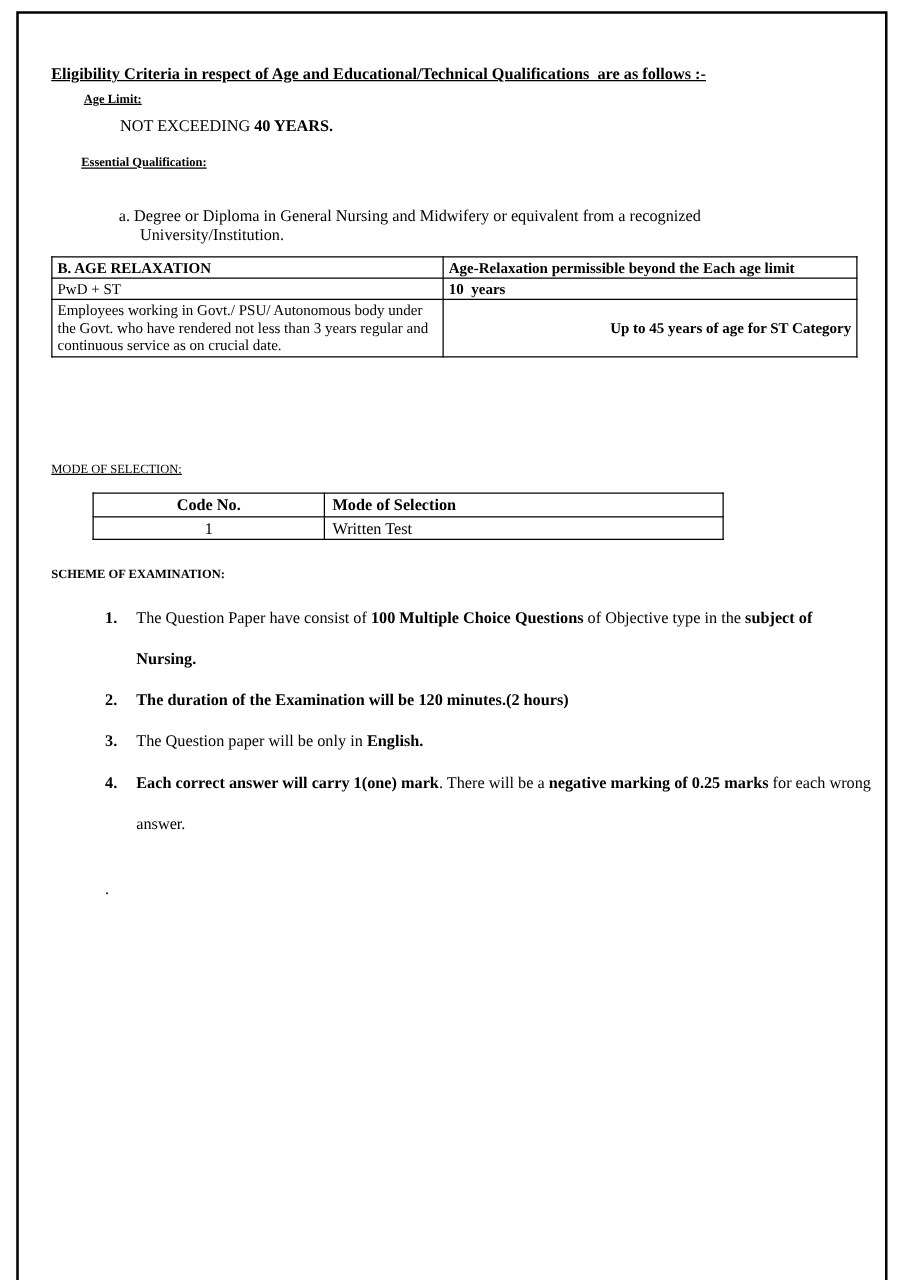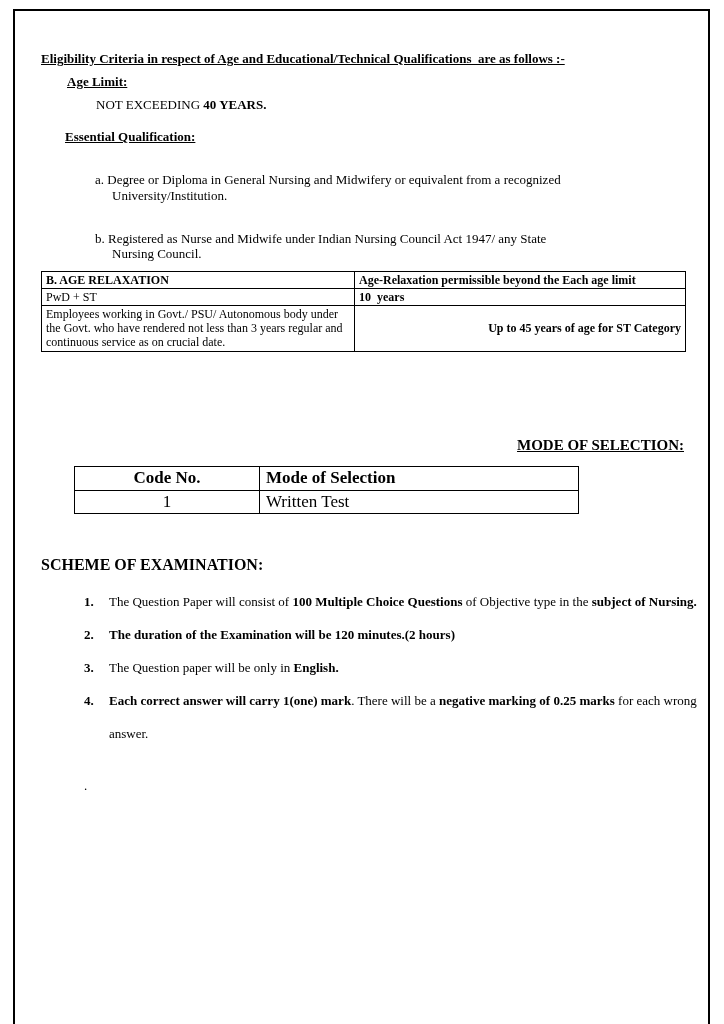--- a/index.html
+++ b/index.html
@@ -16,39 +16,39 @@
     border: 2px solid #000;
     background: #fff;
     overflow: hidden;
   }
   .content { padding: 40px 24px 0 26px; font-size: 13px; line-height: 1.22; }
   .b { font-weight: bold; }
 
   .title { font-size: 13px; font-weight: bold; text-decoration: underline; white-space: pre-wrap; }
   .code-heading { margin-top: 6px; font-weight: bold; text-decoration: underline; white-space: pre-wrap; }
 
-  .h-sub { margin: 7px 0 0 26px; font-size: 13px; font-weight: bold; text-decoration: underline; }
+  .h-sub { margin: 7px 0 0 26px; font-size: 10px; font-weight: bold; text-decoration: underline; }
   .age-value { margin: 7px 0 16px 55px; }
   .h-eq { margin-top: 9px; margin-left: 24px; }
   .qual-list { margin: 4px 0 0 54px; }
   .qual-item { max-width: 470px; padding-left: 17px; text-indent: -17px; line-height: 1.18; white-space: normal; margin-top: 28px; }
 
   table { border-collapse: collapse; }
   td { border: 1px solid #000; vertical-align: top; }
 
   .relax-table { margin-top: 9px; width: 645px; font-size: 12px; line-height: 1.18; table-layout: fixed; }
   .relax-table td { padding: 1px 4px; white-space: pre-wrap; }
   .relax-table .vmid { vertical-align: middle; text-align: right; }
 
-  .mode-heading { margin-top: 84px; font-size: 15px; font-weight: bold; text-decoration: underline; text-align: right; }
-  .mode-table { margin: 12px 0 0 33px; font-size: 17px; table-layout: fixed; width: 505px; }
+  .mode-heading { margin-top: 84px; font-size: 10px; font-weight: normal; text-decoration: underline; }
+  .mode-table { margin: 12px 0 0 33px; font-size: 13px; table-layout: fixed; width: 505px; }
   .mode-table td { padding: 1px 6px; white-space: pre-wrap; }
   .mode-table .c { text-align: center; }
 
-  .scheme-heading { margin-top: 41px; font-size: 16px; font-weight: bold; }
+  .scheme-heading { margin-top: 22px; font-size: 10px; font-weight: bold; }
   .scheme-list { margin: 10px 0 0 43px; width: 615px; }
   .scheme-item { display: flex; line-height: 33px; }
   .scheme-item .num { flex: none; width: 25px; font-weight: bold; }
   .scheme-item .txt { flex: 1; }
 
   .trailing { margin: 28px 0 0 43px; }
 </style>
 </head>
 <body>
 
@@ -56,21 +56,20 @@
   <div class="content">
 
     <div class="title">Eligibility Criteria in respect of Age and Educational/Technical Qualifications  are as follows :-</div>
 
     <div class="h-sub">Age Limit:</div>
     <div class="age-value"><span>NOT EXCEEDING </span><span class="b">40 YEARS.</span></div>
 
     <div class="h-sub h-eq">Essential Qualification:</div>
     <div class="qual-list">
       <div class="qual-item">a. Degree or Diploma in General Nursing and Midwifery or equivalent from a recognized  University/Institution.</div>
-      <div class="qual-item">b. Registered as Nurse and Midwife under Indian Nursing Council Act 1947/ any State Nursing Council.</div>
     </div>
 
     <table class="relax-table">
       <colgroup>
           <col style="width:313px">
           <col>
         </colgroup>
       <tbody>
         <tr>
           <td class="b">B. AGE RELAXATION</td>
@@ -104,21 +103,21 @@
           <td>Written Test</td>
         </tr>
       </tbody>
     </table>
 
     <div class="scheme-heading">SCHEME OF EXAMINATION:</div>
 
     <div class="scheme-list">
       <div class="scheme-item">
         <span class="num">1.</span>
-        <span class="txt"><span>The Question Paper will consist of </span><span class="b">100 Multiple Choice Questions</span><span> of Objective type in the </span><span class="b">subject of Nursing.</span></span>
+        <span class="txt"><span>The Question Paper have consist of </span><span class="b">100 Multiple Choice Questions</span><span> of Objective type in the </span><span class="b">subject of Nursing.</span></span>
       </div>
       <div class="scheme-item">
         <span class="num">2.</span>
         <span class="txt"><span class="b">The duration of the Examination will be 120 minutes.(2 hours)</span></span>
       </div>
       <div class="scheme-item">
         <span class="num">3.</span>
         <span class="txt"><span>The Question paper will be only in </span><span class="b">English.</span></span>
       </div>
       <div class="scheme-item">

